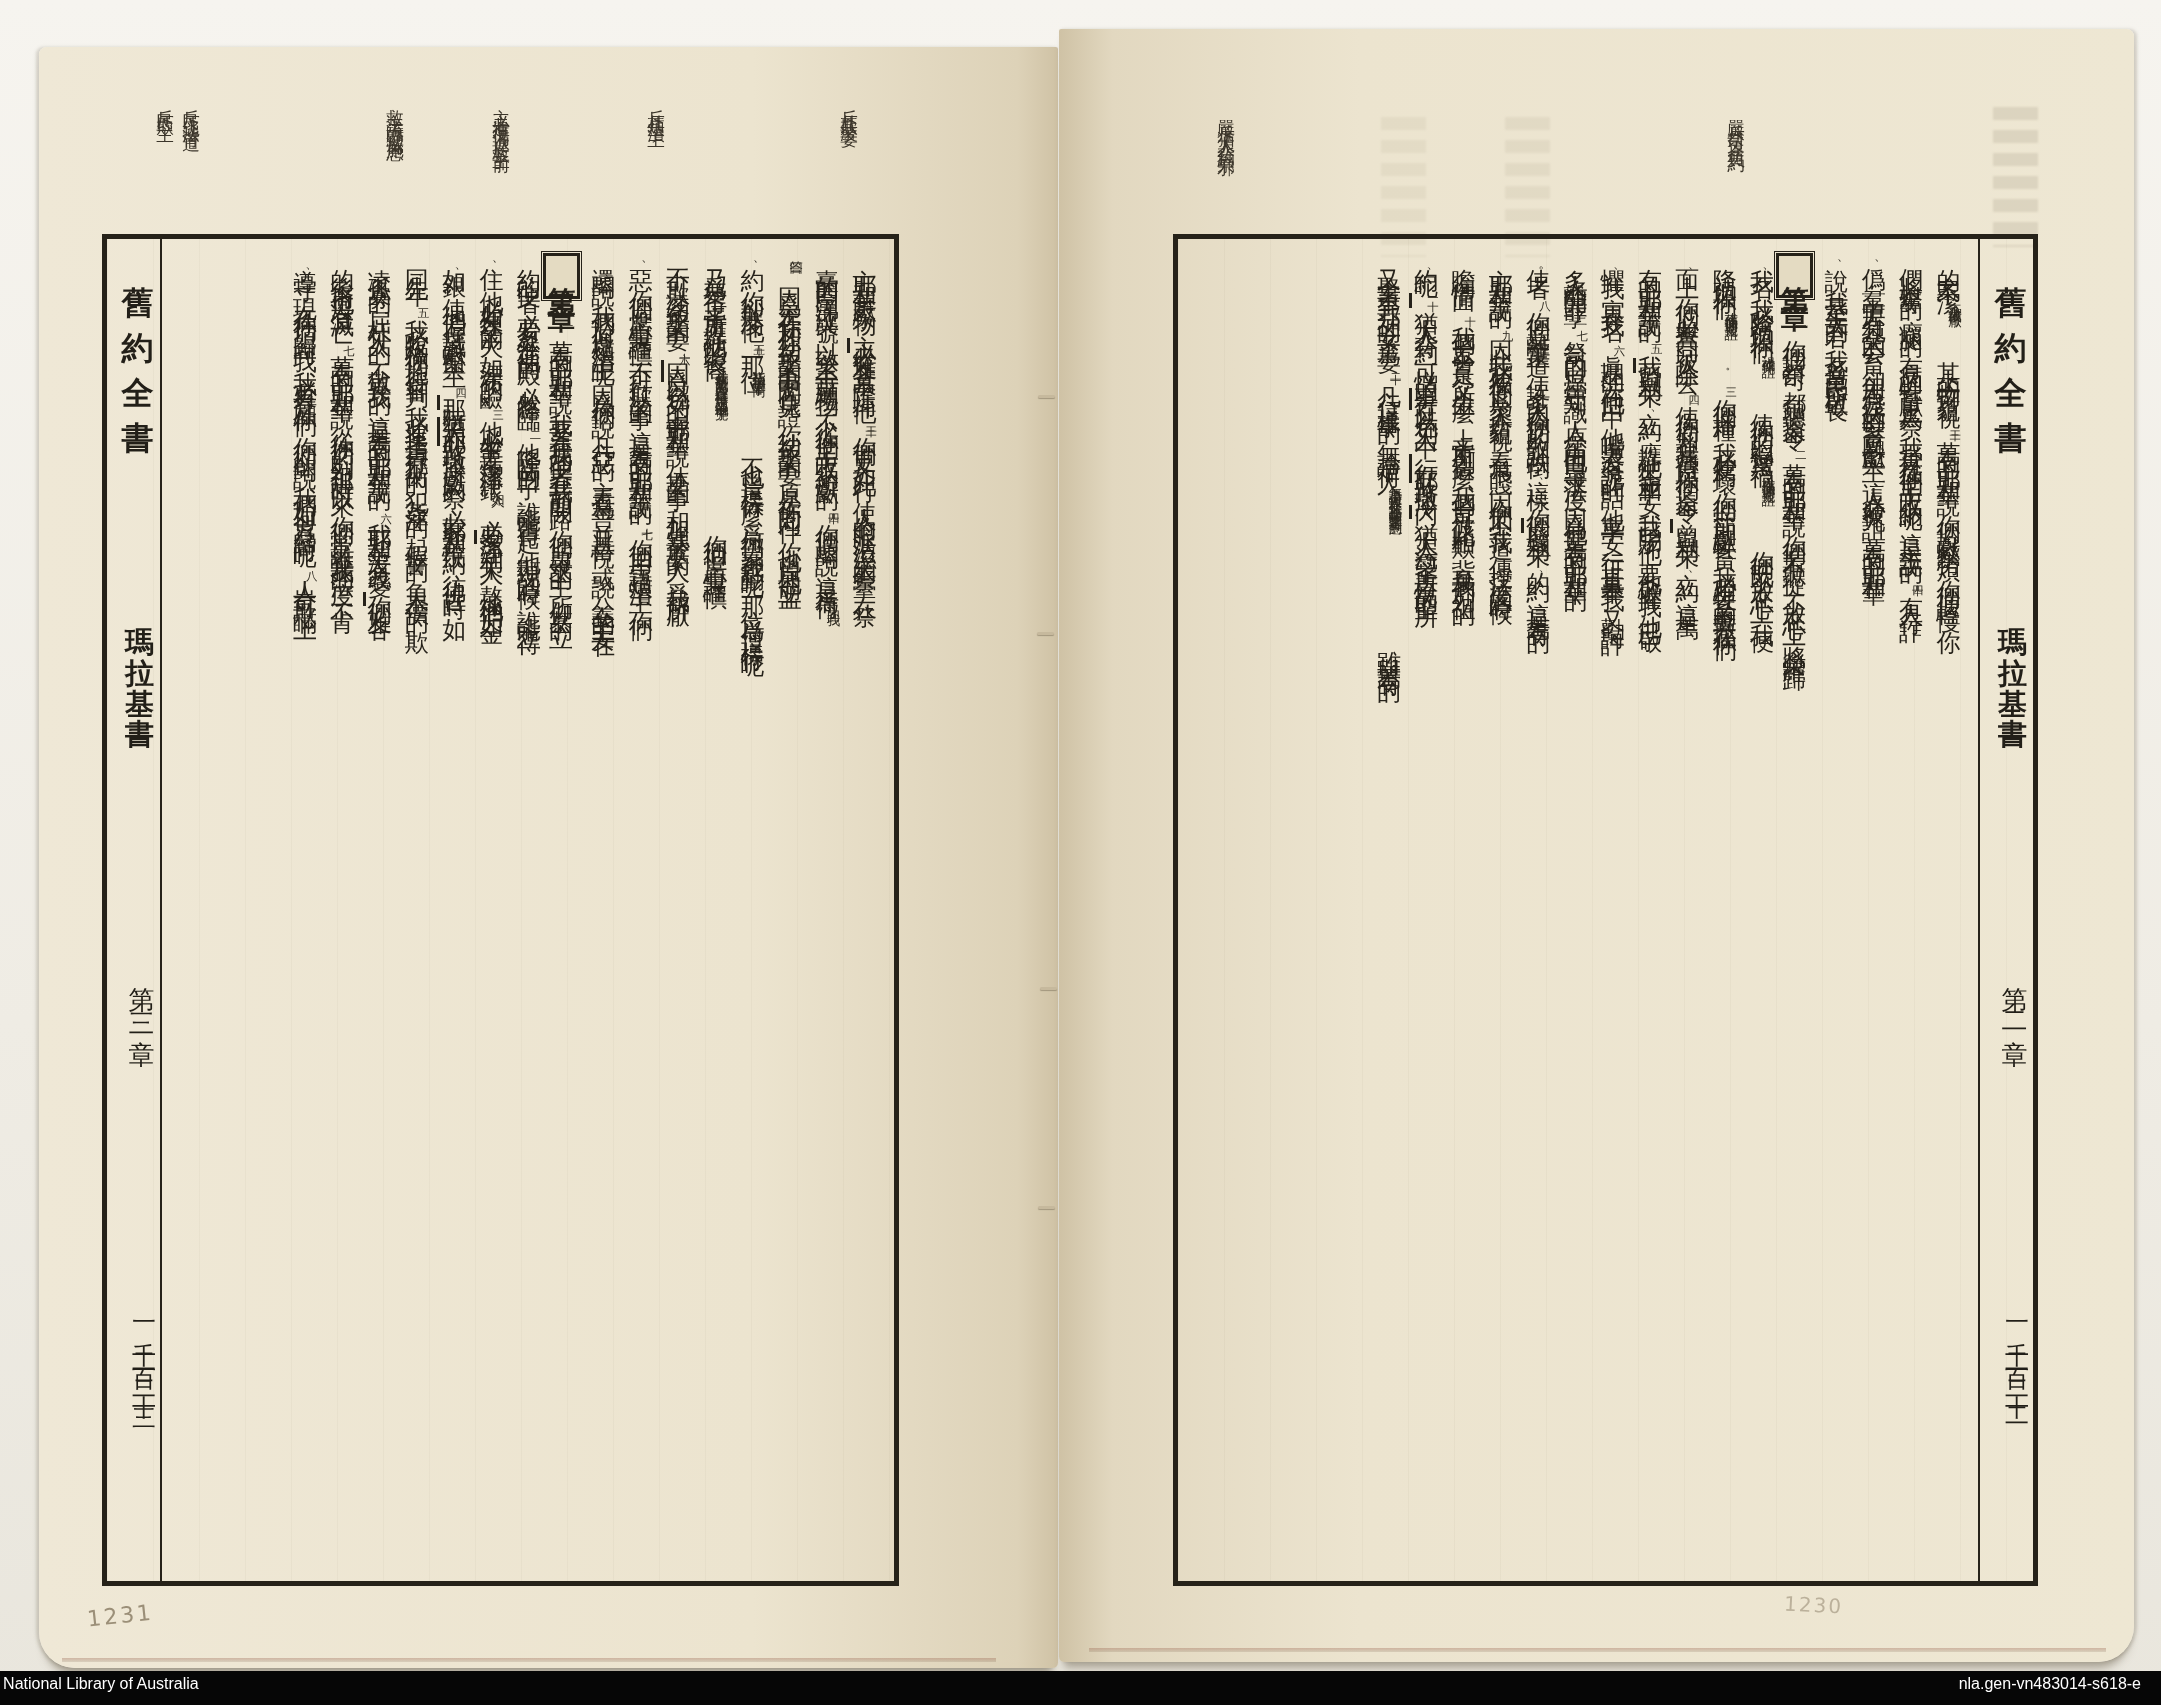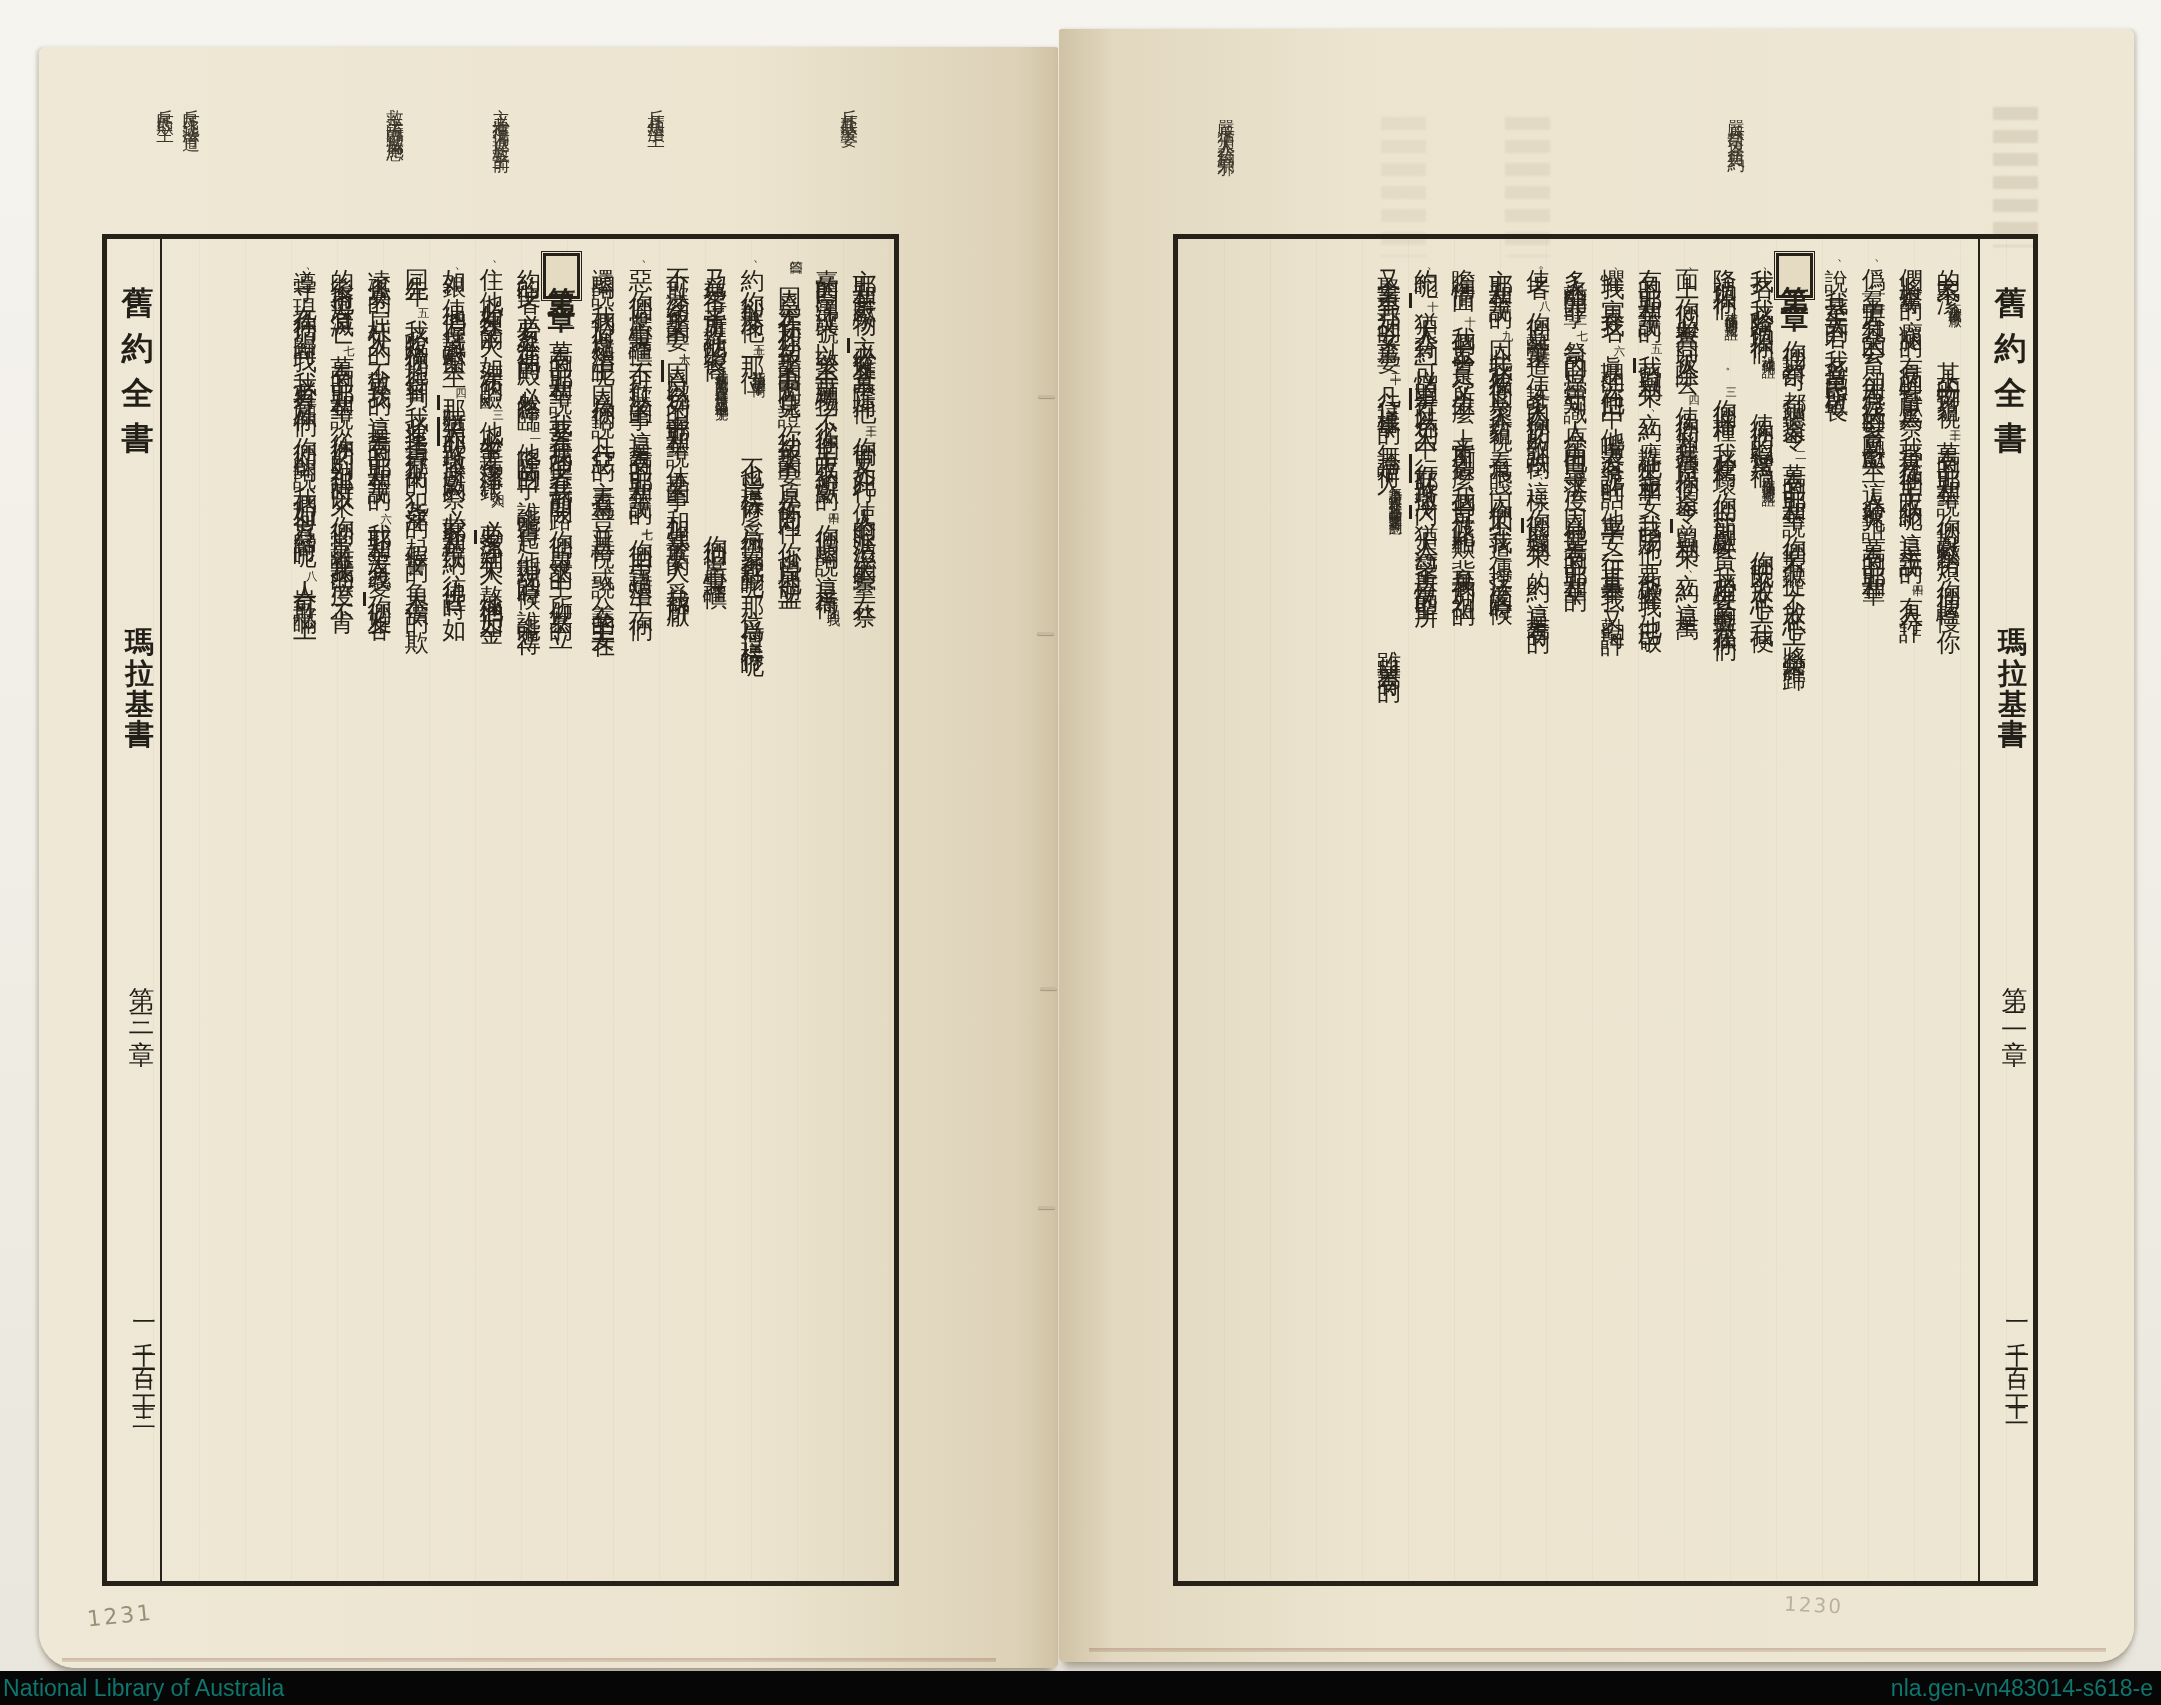--- a/index.html
+++ b/index.html
@@ -35,25 +35,25 @@
   .n{display:inline-block;writing-mode:vertical-rl;vertical-align:top;font-size:13.5px;letter-spacing:2.1px;line-height:15px;color:#2b271e;}
   .pn{border-left:3.1px solid #26221a;}
   .cb{display:inline-block;border:3.1px solid #262219;outline:1px solid #262219;outline-offset:1px;
       padding:7.3px 1px;margin:3.1px 0 9.3px;font-size:28px;font-weight:bold;letter-spacing:8.3px;background:#e4dbc2;}
   .annot{position:absolute;writing-mode:vertical-rl;font-size:17.6px;letter-spacing:5.2px;line-height:21px;height:130px;color:#3b352a;}
   .page.left  .annot{top:48px;}
   .page.right .annot{top:76px;}
   .gstripe{position:absolute;width:45px;height:140px;opacity:.6;filter:blur(1px);
     background:repeating-linear-gradient(180deg, rgba(130,118,94,.28) 0 13.5px, rgba(0,0,0,0) 13.5px 23px);}
   .stitch{position:absolute;width:16.6px;height:3.1px;background:#c6b99d;border-radius:1.6px;box-shadow:0 1px 1px rgba(90,80,60,.4);}
-  .footer{position:absolute;left:0;right:0;top:1671px;height:34px;background:#060606;color:#0f766e;
-    font-family:"Liberation Sans", sans-serif;font-size:23px;padding-left:35px;}
+  .footer{position:absolute;left:0;right:0;top:1671px;height:34px;background:#060606;color:#ffffff;
+    font-family:"Liberation Sans", sans-serif;font-size:16px;padding-left:35px;}
   .footer .ftext{position:absolute;top:4.1px;white-space:nowrap;}
   .footer .fleft{left:3.1px;}
-  .footer .fright{right:8px;}
+  .footer .fright{right:20px;}
   .hw{position:absolute;font-family:"DejaVu Sans", sans-serif;color:#93866f;}
   .hw.l{left:87px;top:1603px;font-size:22px;letter-spacing:2.6px;transform:rotate(-6deg);opacity:.9;}
   .hw.r{left:1784px;top:1593px;font-size:20px;letter-spacing:2.1px;transform:rotate(3deg);opacity:.55;}
   .shadowline{position:absolute;height:4.1px;background:linear-gradient(180deg,rgba(150,90,70,.35),rgba(90,70,50,.15));}
 </style>
 </head>
 <body>
 
 <div class="canvas">
 

